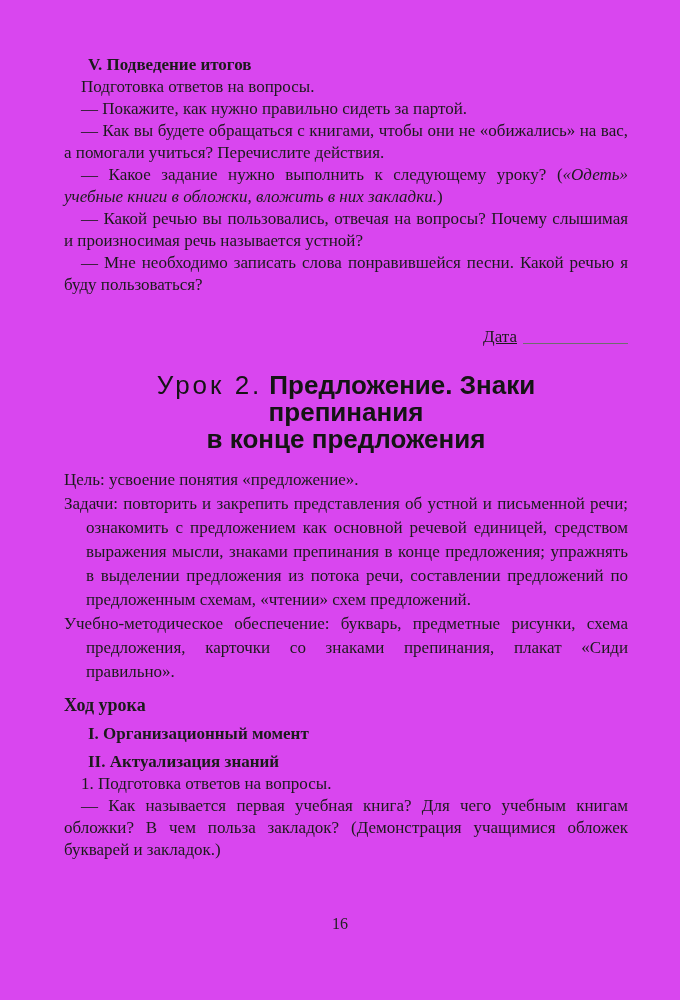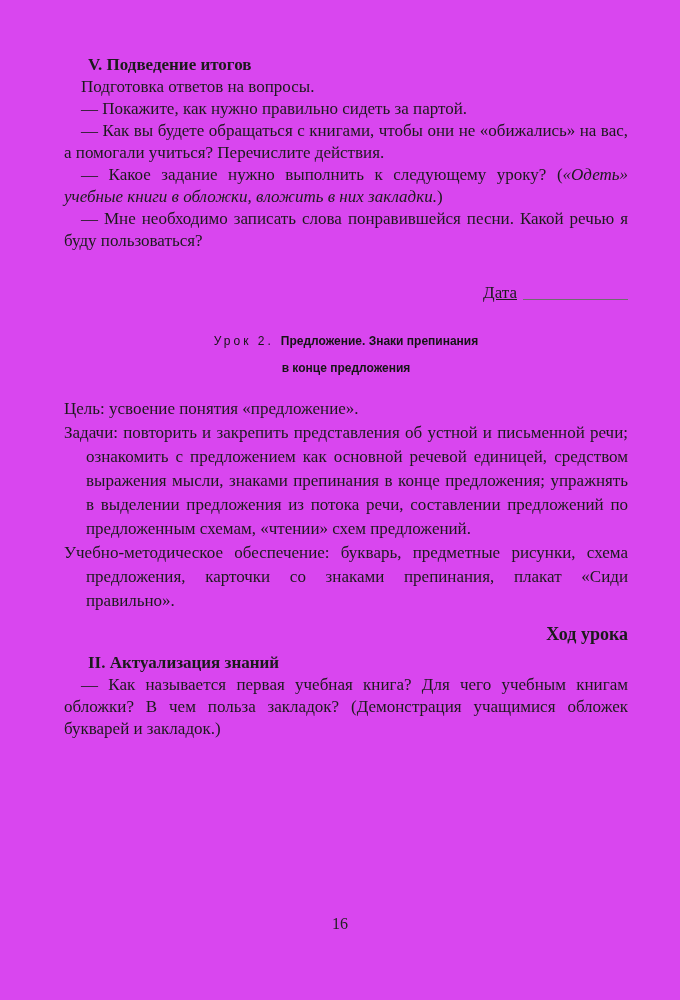--- a/index.html
+++ b/index.html
@@ -23,34 +23,34 @@
   .mt4 { margin-top:4px; }
 
   .date-row { margin-top:30px; font-size:17px; line-height:22px; text-align:right;text-decoration:underline; }
   .date-underline {
     display:inline-block; width:105px; height:2px;
     border-bottom:1.3px solid #6e6e6e; margin-left:6px; transform:translateY(2px);
   }
 
   .lesson-title {
     margin:24px auto 0 auto; max-width:480px; text-align:center;
-    font-family:"Liberation Sans", sans-serif; font-size:12px; line-height:27px;
+    font-family:"Liberation Sans", sans-serif; font-size:26px; line-height:27px;
     font-weight:bold; color:#141414;
   }
   .lesson-no { font-weight:normal; letter-spacing:3px; margin-right:7px; white-space:nowrap; }
 
   .meta { margin-top:15px; }
   .meta p {
     font-size:17px; line-height:24px; text-align:justify;
     padding-left:22px; text-indent:-22px; hyphens:manual;
   }
   .meta b { font-weight:normal; }
 
   .flow-heading {
-    margin-top:9px; text-align:right; font-family:"Liberation Serif", serif;
+    margin-top:9px; text-align:left; font-family:"Liberation Serif", serif;
     font-size:18px; line-height:24px; font-weight:bold;
   }
   .mt6 { margin-top:6px; }
 
   .pagenum {
     position:absolute; left:0; right:0; top:914px; text-align:center;
     font-size:16px; line-height:20px; color:#222;
   }
 </style>
 </head>
@@ -58,20 +58,21 @@
 
 <div class="sheet">
   <div class="content">
 
     <section>
       <h3 class="sec">V. Подведение итогов</h3>
       <p class="body">Подготовка ответов на вопросы.</p>
       <p class="body">— Покажите, как нужно правильно сидеть за партой.</p>
       <p class="body">— Как вы будете обращаться с книгами, чтобы они не «обижались» на вас, а помогали учиться? Перечислите действия.</p>
       <p class="body"><span>— Какое задание нужно выполнить к следующему уроку? (</span><i>«Одеть» учебные книги в обложки, вложить в них закладки.</i><span>)</span></p>
+      <p class="body">— Какой речью вы пользовались, отвечая на вопросы? Почему слышимая и произносимая речь называется устной?</p>
       <p class="body">— Мне необходимо записать слова понравившейся песни. Какой речью я буду пользоваться?</p>
     </section>
 
 
     <div class="date-row">
       <span>Дата</span><span class="date-underline"></span>
     </div>
 
     <h2 class="lesson-title">
       <span class="lesson-no">Урок 2.</span><span>Предложение. Знаки препинания</span><br>
@@ -79,22 +80,26 @@
     </h2>
 
     <div class="meta">
       <p><b>Цель:</b><span> усвоение понятия «предложение».</span></p>
       <p><b>Задачи:</b><span> повторить и закрепить представления об устной и письменной речи; ознакомить с предложением как основной речевой единицей, средством выражения мысли, знаками препинания в конце предло­жения; упражнять в выделении предложения из потока речи, состав­лении предложений по предложенным схемам, «чтении» схем пред­ложений.</span></p>
       <p><b>Учебно-методическое обеспечение:</b><span> букварь, предметные рисунки, схема предложения, карточки со знаками препинания, плакат «Сиди правильно».</span></p>
     </div>
 
     <div class="flow-heading">Ход урока</div>
 
+    <section>
+      <h3 class="sec mt6">I. Организационный момент</h3>
+    </section>
 
     <section>
       <h3 class="sec mt6">II. Актуализация знаний</h3>
+      <p class="body">1. Подготовка ответов на вопросы.</p>
       <p class="body">— Как называется первая учебная книга? Для чего учебным книгам облож­ки? В чем польза закладок? (Демонстрация учащимися обложек букварей и за­кладок.)</p>
     </section>
 
   </div>
 
   <div class="pagenum">16</div>
 </div>
 
 </body></html>

